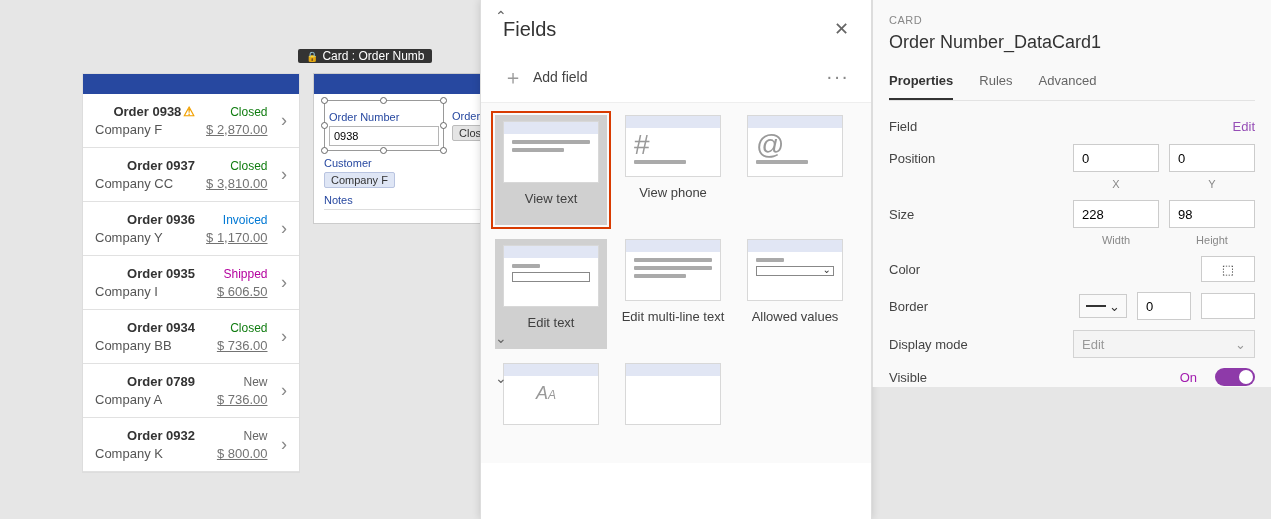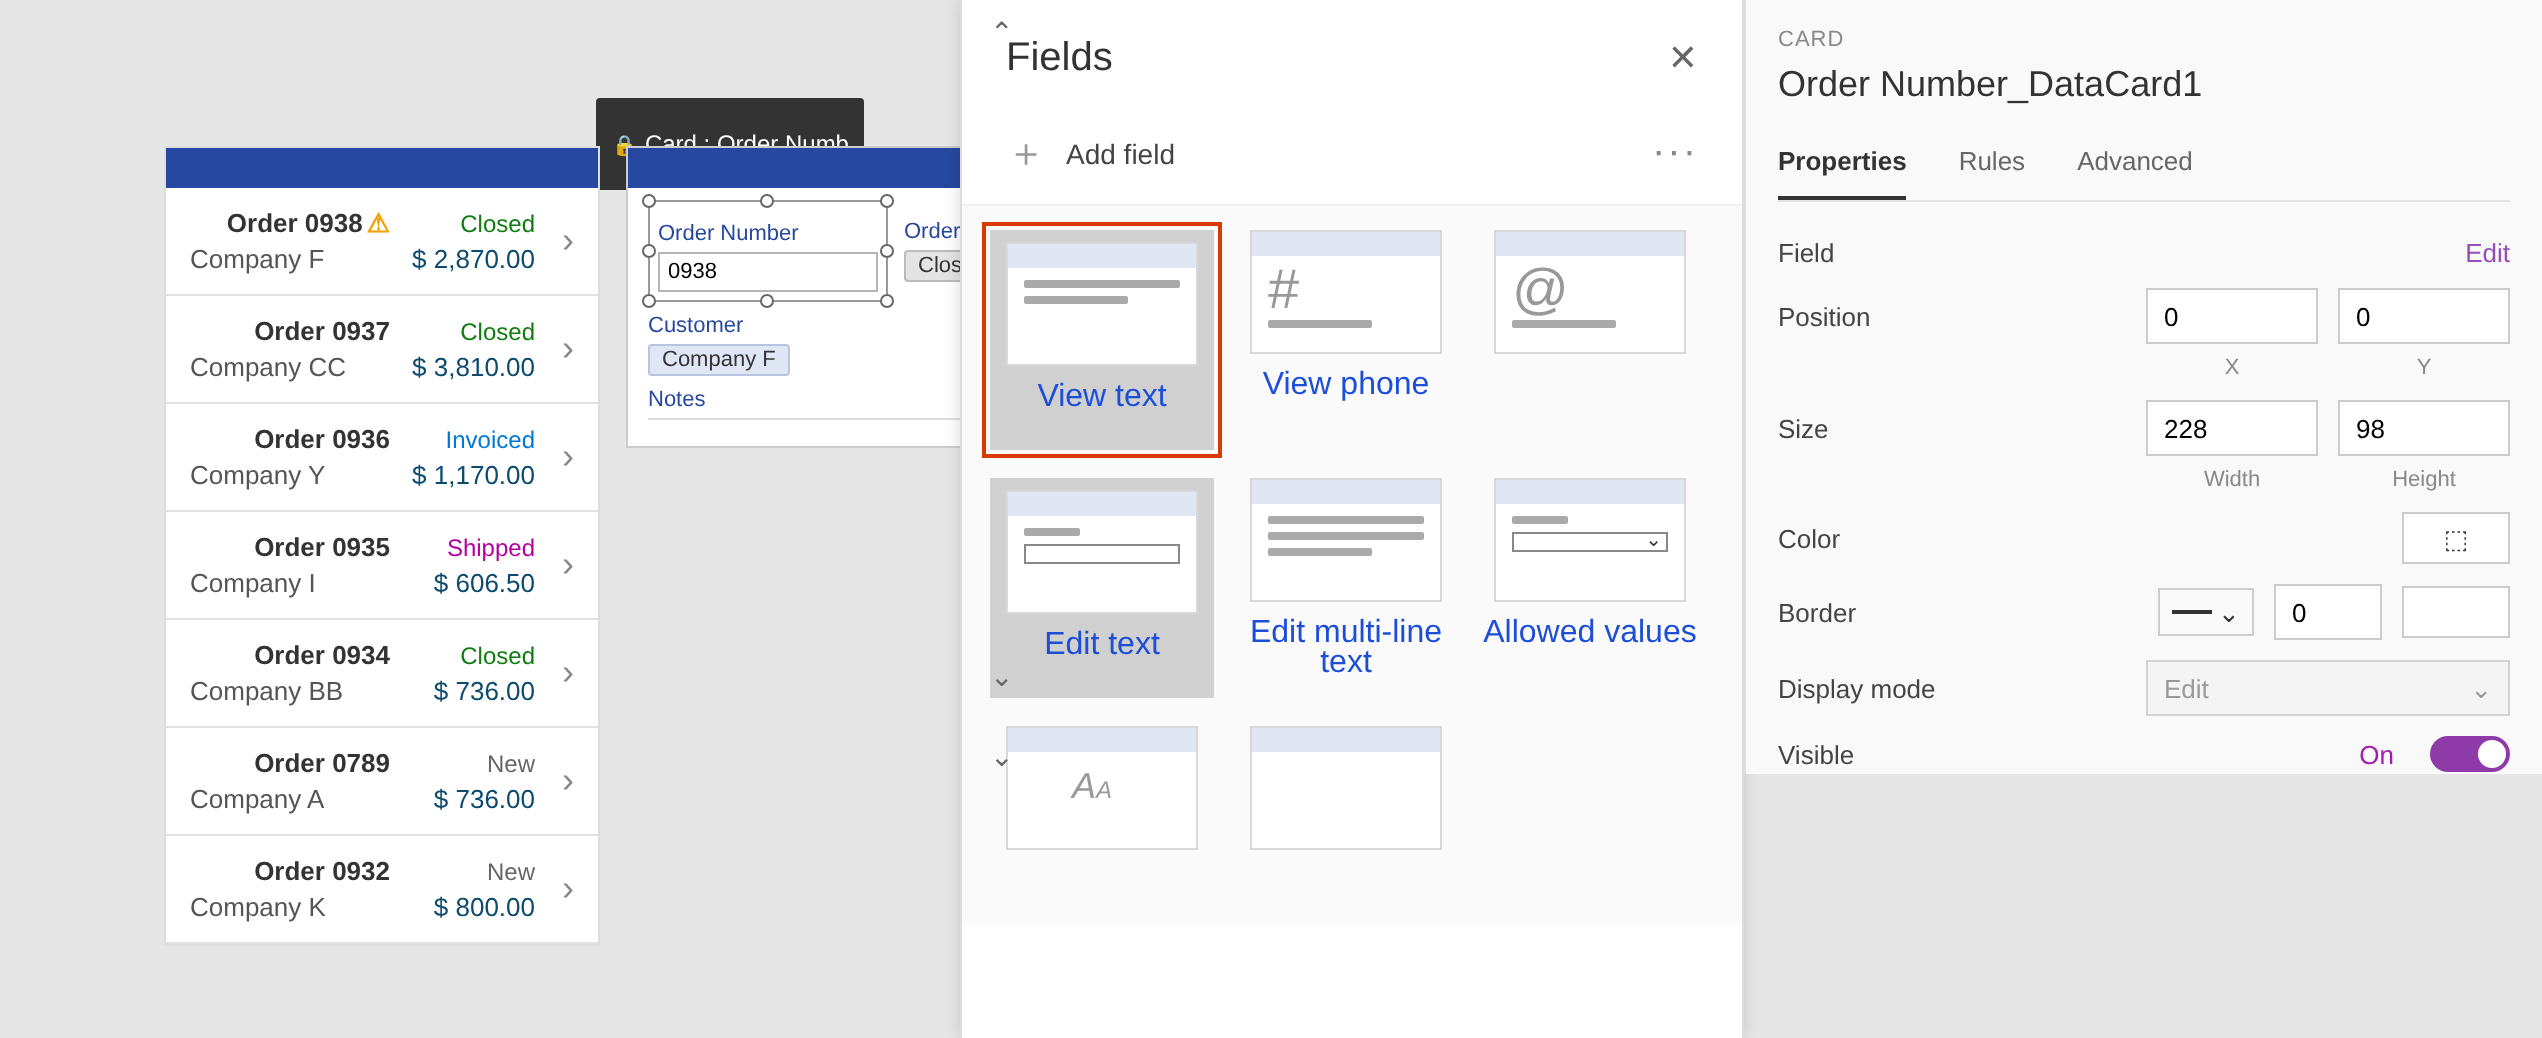--- a/index.html
+++ b/index.html
@@ -11,51 +11,51 @@
   .order-row { display: flex; align-items: center; justify-content: space-between; border-bottom: 1px solid #e1e1e1; padding: 10px 6px 10px 12px; position: relative; }
   .order-row .col1 { width: 100px; font-size: 13px; }
   .order-row .col2 { width: 65px; font-size: 13px; text-align: right; }
   .order-row .title { font-weight: 600; color: #333; text-align: right; }
   .order-row .company { color: #555; margin-top: 3px; }
   .order-row .status { font-size: 12px; }
   .status-closed { color: #107c10; }
   .status-invoiced { color: #0078d4; }
   .status-shipped { color: #b4009e; }
   .status-new { color: #666; }
-  .order-row .amount { color: #0c4a6e; margin-top: 3px; }
+  .order-row .amount { color: #737373; margin-top: 3px; text-decoration: underline; }
   .order-row .chevron { width: 18px; color: #888; font-size: 18px; text-align: center; }
   .warn { color: #f2a100; font-weight: bold; margin-left: 2px; }
 
   
   .form-canvas { position: absolute; left: 313px; top: 73px; width: 280px; background: #fff; border: 1px solid #ccc; }
   .form-header { background: #2748a0; color:#fff; height: 20px; font-size: 11px; padding: 3px 6px; }
   .form-body { padding: 6px 10px 13px 10px; font-size: 11px; }
   .form-field-label { color: #2748a0; margin: 6px 0 3px; }
   .form-input { width: 100%; border: 1px solid #b5b5b5; height: 20px; font-size: 11px; padding: 0 4px; }
   .form-tag { display:inline-block; background:#dfe6f5; border:1px solid #b9c4e0; padding:1px 6px; font-size:11px; border-radius:2px;}
   .order-field-row { display:flex; gap:8px; }
   .order-number-card { position:relative; border:1px solid #999; padding:4px; width:120px; }
   .sel-handle { position:absolute; width:7px; height:7px; background:#fff; border:1px solid #666; border-radius:50%; }
   .nw{top:-4px;left:-4px}.n{top:-4px;left:50%;margin-left:-4px}.ne{top:-4px;right:-4px}.e{top:50%;right:-4px;margin-top:-4px}.se{bottom:-4px;right:-4px}.s{bottom:-4px;left:50%;margin-left:-4px}.sw{bottom:-4px;left:-4px}.w{top:50%;left:-4px;margin-top:-4px}
   .order-status-card { width:60px; padding:4px 0 0 0; }
-  .card-tooltip { position:absolute; left:298px; top:49px; background:#333; color:#fff; font-size:12px; padding:16px 8px; border-radius:2px; display:flex; align-items:flex-start; gap:4px;}
+  .card-tooltip { position:absolute; left:298px; top:49px; background:#333; color:#fff; font-size:12px; padding:0 8px; border-radius:2px; display:flex; align-items:flex-start; gap:4px;}
   .lock-icon::before{content:"🔒"; font-size:10px;}
 
   
   .fields-panel { position:absolute; left:480px; top:0; width:392px; height:519px; background:#fff; border-left:1px solid #ddd; border-right:1px solid #ddd; box-shadow:0 0 8px rgba(0,0,0,0.15);}
   .fields-header { display:flex; align-items:flex-start; justify-content:space-between; padding: 18px 22px 10px 22px;}
   .fields-header h2 { margin:0; font-weight:400; font-size:20px; color:#333;}
   .close-x { cursor:pointer; font-size:18px; color:#666;}
   .add-field { display:flex; align-items:center; gap:10px; padding: 14px 22px; color:#444; font-size:14px;}
   .plus-icon { color:#999; font-size:20px; line-height:14px;}
   .ellipsis { margin-left:auto; font-size:20px; color:#888; letter-spacing:1px; cursor:pointer; }
   .fieldtype-grid { padding: 12px 8px 0 14px; display:grid; grid-template-columns: repeat(3,112px); gap:14px 10px; background:#fafafa; border-top:1px solid #eee;}
   .ft { text-align:center; }
   .ft .thumb { width:96px; height:62px; margin:0 auto 8px; background:#fff; border:1px solid #d8d8d8; position:relative; }
-  .ft .label { font-size:16px; color:#1d4ed8; line-height:15px; height:30px; }
+  .ft .label { font-size:13px; color:#404040; line-height:15px; height:30px; }
   .ft.selected { background:#d0d0d0; padding:6px 0 4px; }
   .ft.highlight { outline:2px solid #d83b01; outline-offset:2px; }
   
   .thumb-header { height:12px; background:#e1e6f4; margin-bottom:6px;}
   .line { height:4px; background:#aaa; margin:4px 8px; border-radius:1px;}
   .line.short { width:55%; }
   .glyph { font-size:28px; color:#999; display:block; text-align:left; padding-left:8px; line-height:22px;}
   .thumb-input { height:10px; border:1px solid #888; margin:2px 8px; background:#fff;}
   .thumb-dropdown { height:10px; border:1px solid #888; margin:2px 8px; position:relative;}
   .thumb-dropdown::after { content:"⌄"; position:absolute; right:2px; top:-3px; font-size:10px;}

